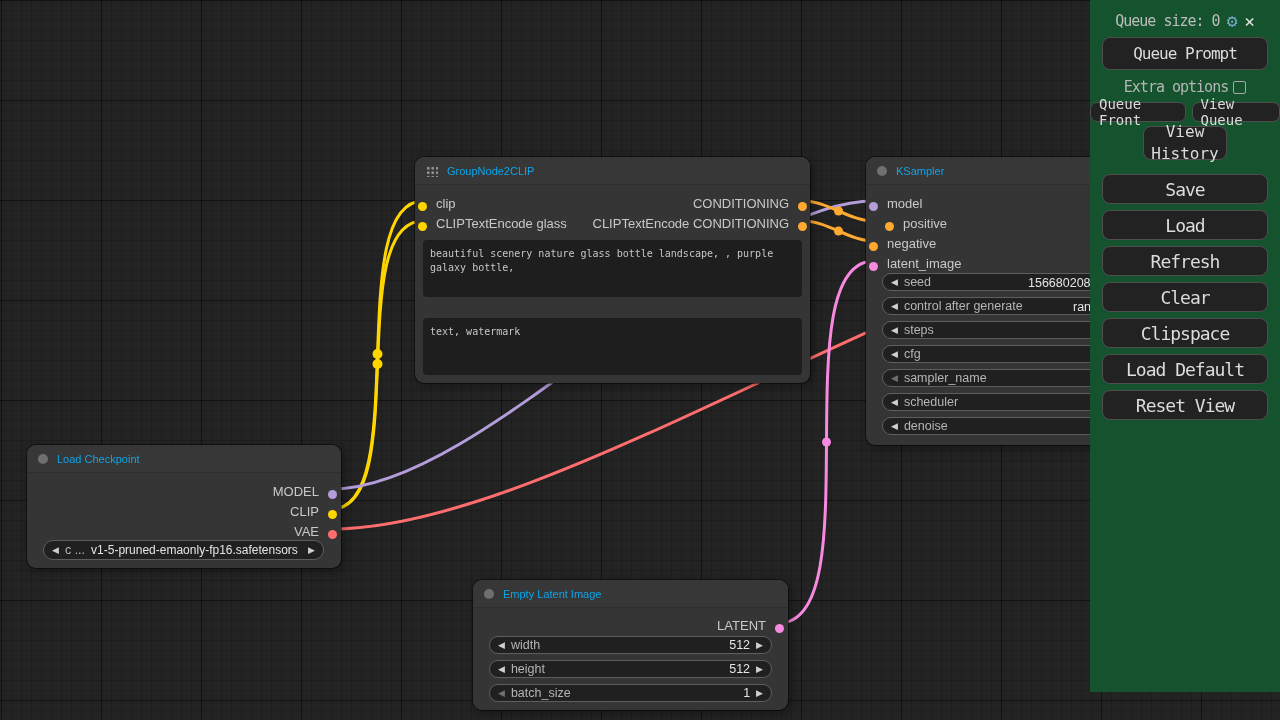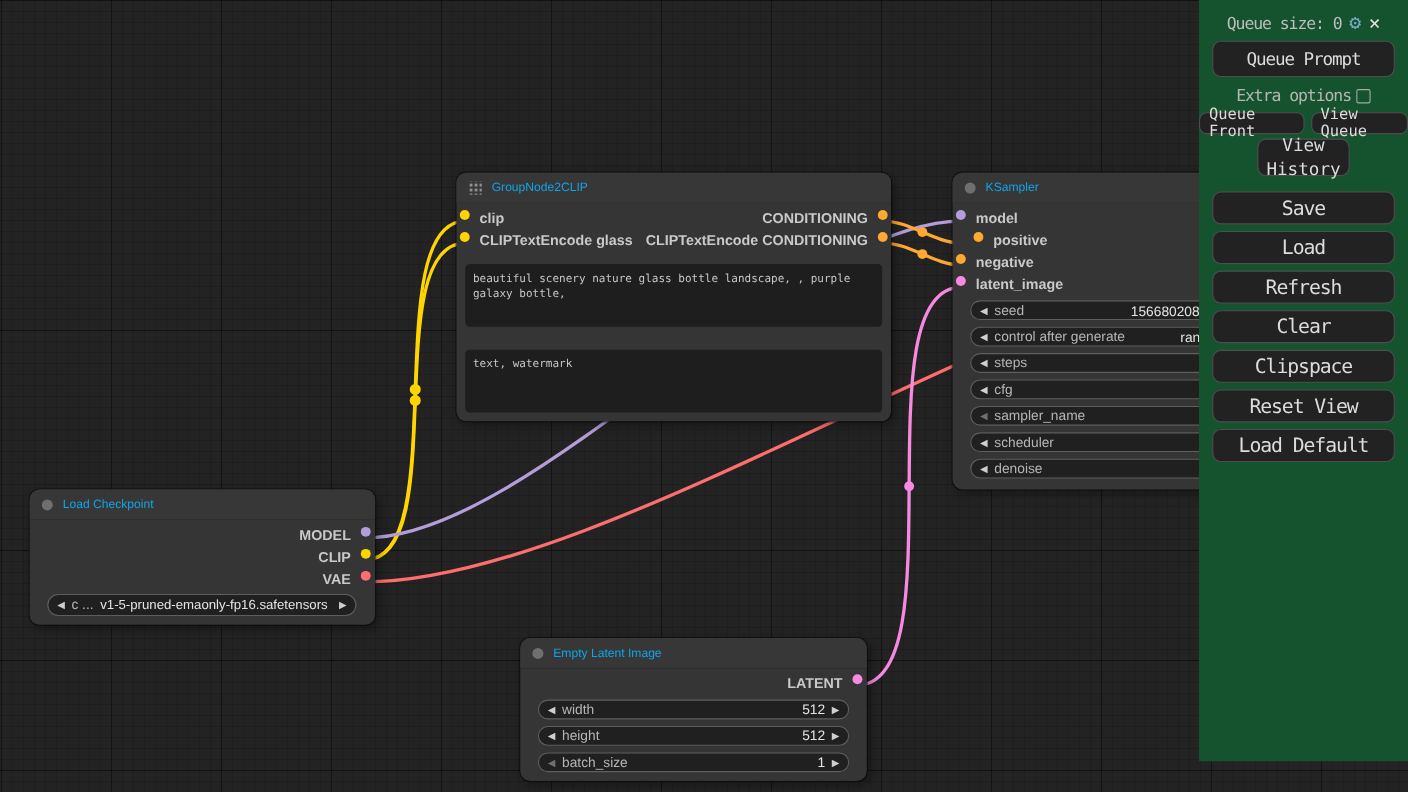--- a/index.html
+++ b/index.html
@@ -33,21 +33,21 @@
     border-radius:9px 9px 0 0;display:flex;align-items:center;gap:9px;
     padding:0 11px;box-sizing:border-box;border-bottom:1px solid #2e2e2e;
   }
   .node-title{font-size:11px;color:#0ea5e9;white-space:nowrap;}
   .collapse-dot{width:10px;height:10px;border-radius:50%;background:#6f6f6f;flex:0 0 auto;}
   .grid-icon{
     width:12px;height:12px;flex:0 0 auto;
     background-image:radial-gradient(#9a9a9a 1.2px, transparent 1.4px);
     background-size:4.5px 4.5px;background-position:0 1px;
   }
-  .slot{position:absolute;height:20px;display:flex;align-items:flex-start;gap:9px;font-weight:bold;}
+  .slot{position:absolute;height:20px;display:flex;align-items:flex-end;gap:9px;}
   .slot.out{flex-direction:row-reverse;}
   .dot{width:9px;height:9px;border-radius:50%;flex:0 0 auto;}
   .slot-label{font-size:13px;color:#c9c9c9;white-space:nowrap;}
   .ta{
     position:absolute;background:#1e1e1e;border-radius:4px;color:#c6c6c6;
     font:10px/1.35 "DejaVu Sans Mono",monospace;padding:7px 7px;
     white-space:pre-wrap;box-sizing:border-box;overflow:hidden;
   }
   .pill{
     position:absolute;height:18px;background:#202020;border:1px solid #5e5e5e;
@@ -257,15 +257,15 @@
   </div>
   <div class="btn btn-history">
     <span>View</span>
     <span>History</span>
   </div>
   <div class="btn btn-main first">Save</div>
   <div class="btn btn-main">Load</div>
   <div class="btn btn-main">Refresh</div>
   <div class="btn btn-main">Clear</div>
   <div class="btn btn-main">Clipspace</div>
+  <div class="btn btn-main">Load Default</div>
   <div class="btn btn-main">Reset View</div>
-  <div class="btn btn-main">Load Default</div>
 </div>
 
 </body></html>

